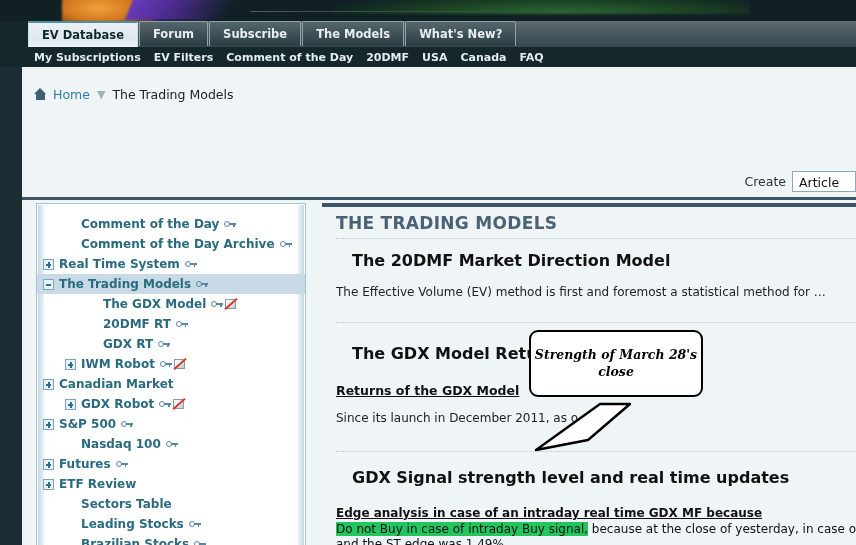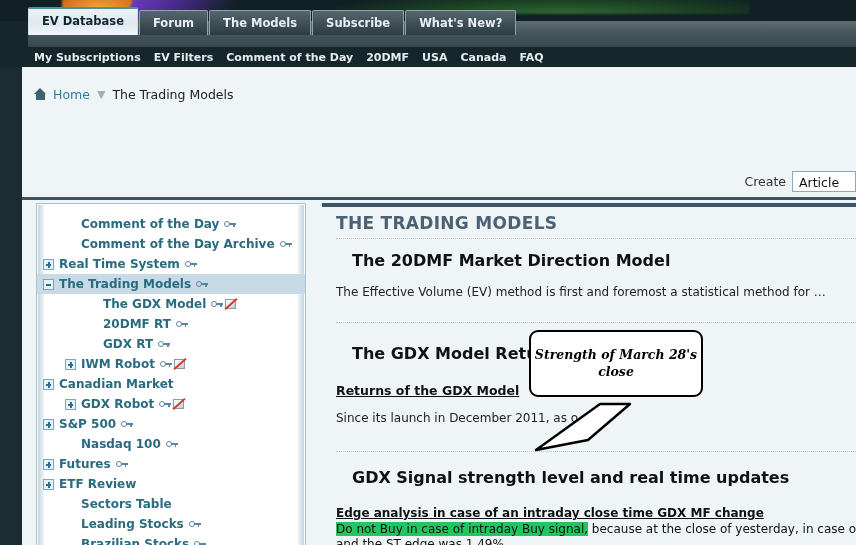--- a/index.html
+++ b/index.html
@@ -33,21 +33,21 @@
   #banner .art-line{
     position:absolute;left:250px;top:11px;width:300px;height:1px;
     background:linear-gradient(90deg,rgba(120,150,130,.55),rgba(120,150,130,0));
   }
   
   #tabbar{
     position:absolute;left:0;top:21px;width:856px;height:26px;
     background:linear-gradient(180deg,#5e6d72 0%,#45565c 50%,#36474d 100%);
   }
   #tabbar .darkpad{position:absolute;left:0;top:0;width:28px;height:26px;background:#16272b;}
-  #tabs{position:absolute;left:28px;top:0;height:14px;display:flex;align-items:flex-end;}
+  #tabs{position:absolute;left:28px;top:0;height:14px;display:flex;}
   .tab{
     height:24px;line-height:24px;padding:0 13px;margin-right:1px;
     font-weight:bold;font-size:11.5px;color:#e8eef0;
     background:linear-gradient(180deg,#55666c 0%,#3d4e55 55%,#2c3d44 100%);
     border:1px solid #8fa3ab;border-bottom:none;
     border-top-left-radius:2px;border-top-right-radius:2px;
     white-space:nowrap;cursor:pointer;text-align:center;
   }
   .tab.active{
     height:26px;line-height:25px;color:#11272f;
@@ -202,22 +202,22 @@
   <div class="art-purple"></div>
   <div class="art-green"></div>
   <div class="art-line"></div>
 </div>
 
 <div id="tabbar">
   <div class="darkpad"></div>
   <div id="tabs">
     <div class="tab active">EV Database</div>
     <div class="tab">Forum</div>
+    <div class="tab">Subscribe</div>
     <div class="tab">The Models</div>
-    <div class="tab">Subscribe</div>
     <div class="tab">What's New?</div>
   </div>
 </div>
 
 <div id="subnav">
   <div class="subnav-item">My Subscriptions</div>
   <div class="subnav-item">EV Filters</div>
   <div class="subnav-item">Comment of the Day</div>
   <div class="subnav-item">20DMF</div>
   <div class="subnav-item">USA</div>
@@ -424,21 +424,21 @@
     <div class="sec-h" style="top:48px">The 20DMF Market Direction Model</div>
     <div class="para" style="top:82px">The Effective Volume (EV) method is first and foremost a statistical method for …</div>
     <div class="dotrule" style="top:119px"></div>
 
     <div class="sec-h" style="top:141px">The GDX Model Returns</div>
     <div class="sublink" style="top:180px">Returns of the GDX Model</div>
     <div class="para" style="top:208px">Since its launch in December 2011, as o</div>
     <div class="dotrule" style="top:248px"></div>
 
     <div class="sec-h" style="top:265px">GDX Signal strength level and real time updates</div>
-    <div class="subhead-u" style="top:303px">Edge analysis in case of an intraday close time GDX MF change</div>
+    <div class="subhead-u" style="top:303px">Edge analysis in case of an intraday real time GDX MF because</div>
 
     <div class="body-line" style="top:319px">
       <span class="hl">Do not Buy in case of intraday Buy signal,</span><span> because at the close of yesterday, in case of a Buy signal</span>
     </div>
     <div class="body-line" style="top:334px">and the ST edge was 1.49%.</div>
 
   </div>
 </div>
 
 <svg id="callout-tail" viewBox="0 0 230 80">

